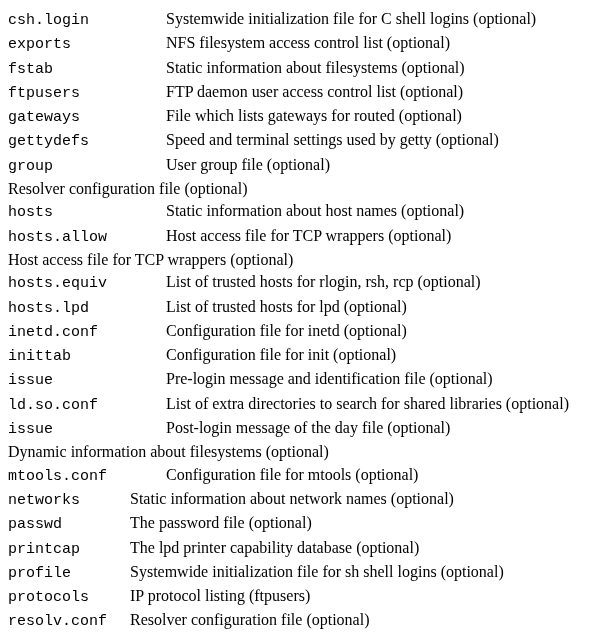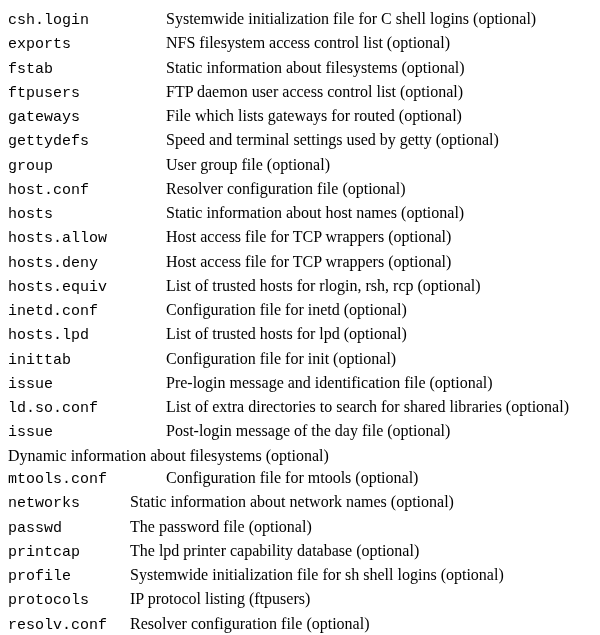--- a/index.html
+++ b/index.html
@@ -59,46 +59,44 @@
     </div>
     <div class="entry">
       <span class="fname col-a">gettydefs</span>
       <span class="fdesc">Speed and terminal settings used by getty (optional)</span>
     </div>
     <div class="entry">
       <span class="fname col-a">group</span>
       <span class="fdesc">User group file (optional)</span>
     </div>
     <div class="entry">
-      <span class="fname col-a">host.conf</span>
       <span class="fdesc">Resolver configuration file (optional)</span>
     </div>
     <div class="entry">
       <span class="fname col-a">hosts</span>
       <span class="fdesc">Static information about host names (optional)</span>
     </div>
     <div class="entry">
       <span class="fname col-a">hosts.allow</span>
       <span class="fdesc">Host access file for TCP wrappers (optional)</span>
     </div>
     <div class="entry">
-      <span class="fname col-a">hosts.deny</span>
       <span class="fdesc">Host access file for TCP wrappers (optional)</span>
     </div>
     <div class="entry">
       <span class="fname col-a">hosts.equiv</span>
       <span class="fdesc">List of trusted hosts for rlogin, rsh, rcp (optional)</span>
     </div>
     <div class="entry">
+      <span class="fname col-a">hosts.lpd</span>
+      <span class="fdesc">List of trusted hosts for lpd (optional)</span>
+    </div>
+    <div class="entry">
       <span class="fname col-a">inetd.conf</span>
       <span class="fdesc">Configuration file for inetd (optional)</span>
-    </div>
-    <div class="entry">
-      <span class="fname col-a">hosts.lpd</span>
-      <span class="fdesc">List of trusted hosts for lpd (optional)</span>
     </div>
     <div class="entry">
       <span class="fname col-a">inittab</span>
       <span class="fdesc">Configuration file for init (optional)</span>
     </div>
     <div class="entry">
       <span class="fname col-a">issue</span>
       <span class="fdesc">Pre-login message and identification file (optional)</span>
     </div>
     <div class="entry">

